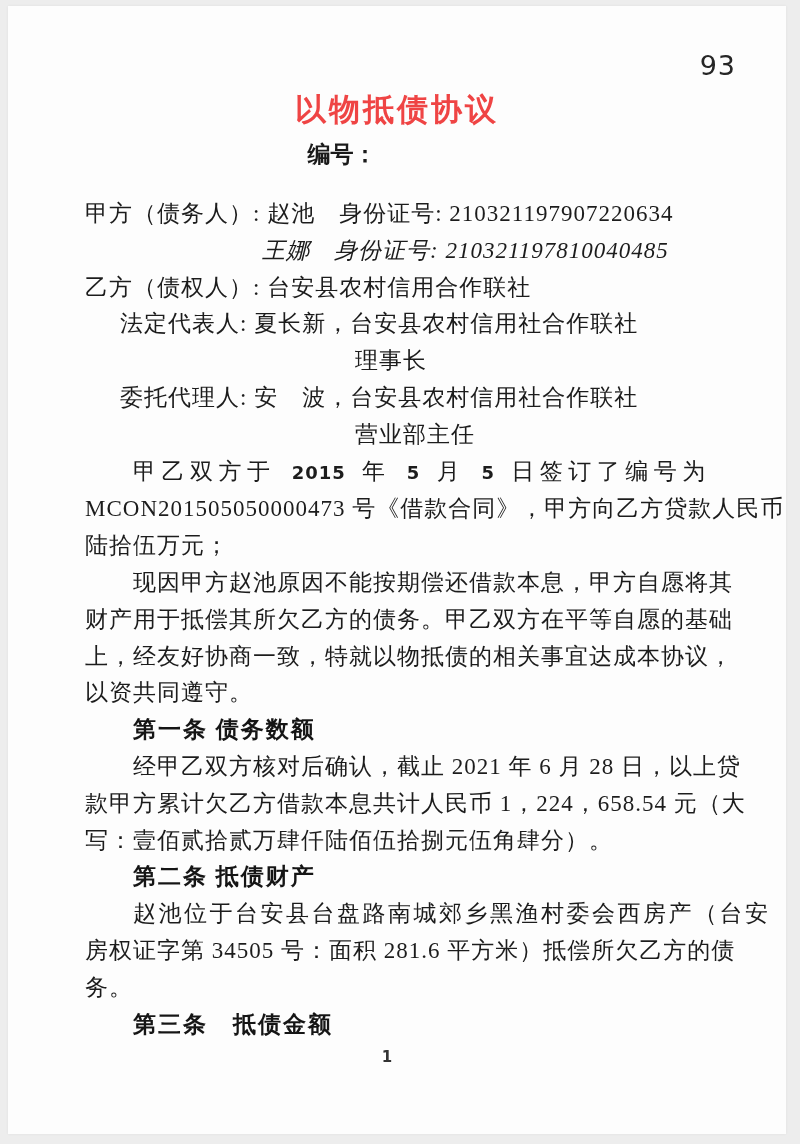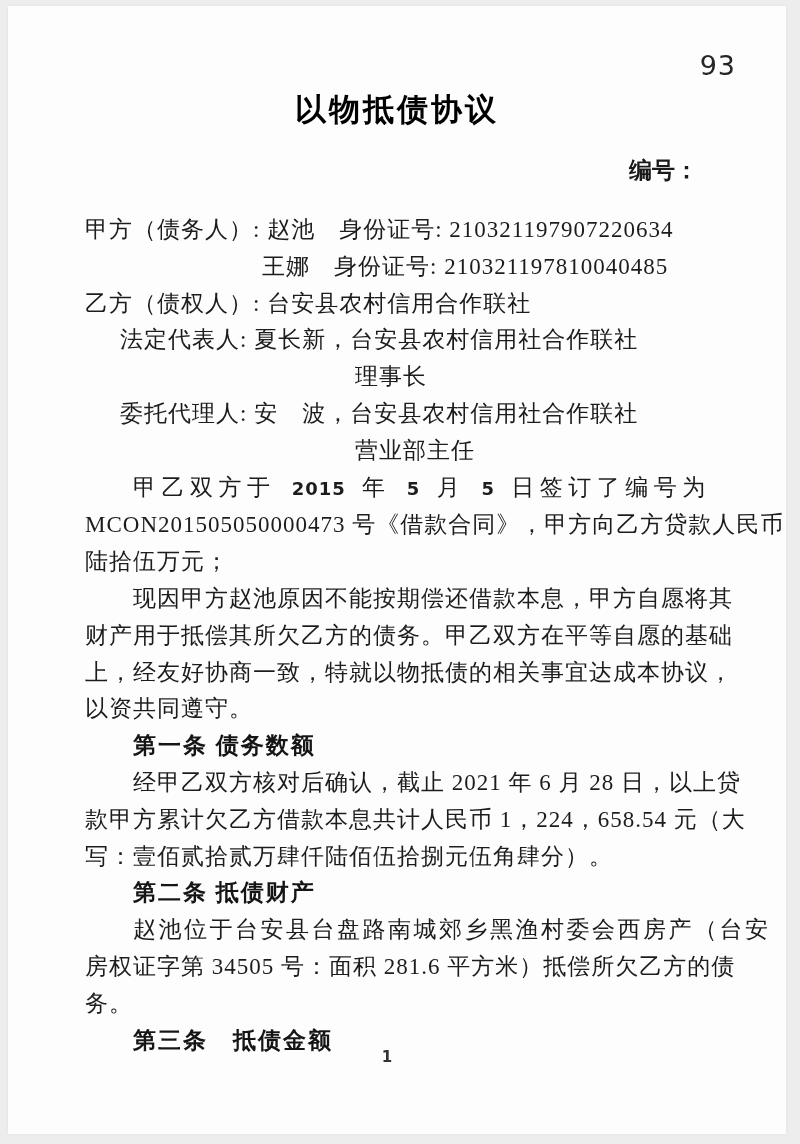--- a/index.html
+++ b/index.html
@@ -35,45 +35,45 @@
     color: #262626;
     letter-spacing: 1px;
     margin-left: 19px;
   }
   .title {
     text-align: center;
     font-family: "Liberation Sans", "DejaVu Sans", sans-serif;
     font-size: 31px;
     font-weight: 700;
     letter-spacing: 3px;
-    color: #000000;
+    color: #ef4444;
     line-height: 36px;
   }
   .doc-no {
-    margin-top: 28px;
-    text-align: right;
-    padding-right: 88px;
+    margin-top: 12px;
+    text-align: center;
+    padding-right: 110px;
     font-size: 23px;
     font-weight: 700;
     color: #1a1a1a;
     line-height: 30px;
   }
   .content {
     margin: 26px 60px 8px 77px;
     color: #1c1c1c;
   }
   .ln {
     font-size: 23px;
     line-height: 36.8px;
     letter-spacing: 1px;
     white-space: pre;
     color: #1c1c1c;
   }
   .indent { text-indent: 48px; }
-  .pl-align { padding-left: 177px; }
+  .pl-align { padding-left: 177px; font-style: italic; }
   .pl-label { padding-left: 35px; }
   .pl-title { padding-left: 270px; }
   .heading {
     font-weight: 700;
     text-indent: 48px;
     letter-spacing: 2px;
     color: #151515;
   }
   .ln-justify {
     letter-spacing: 5.5px;

